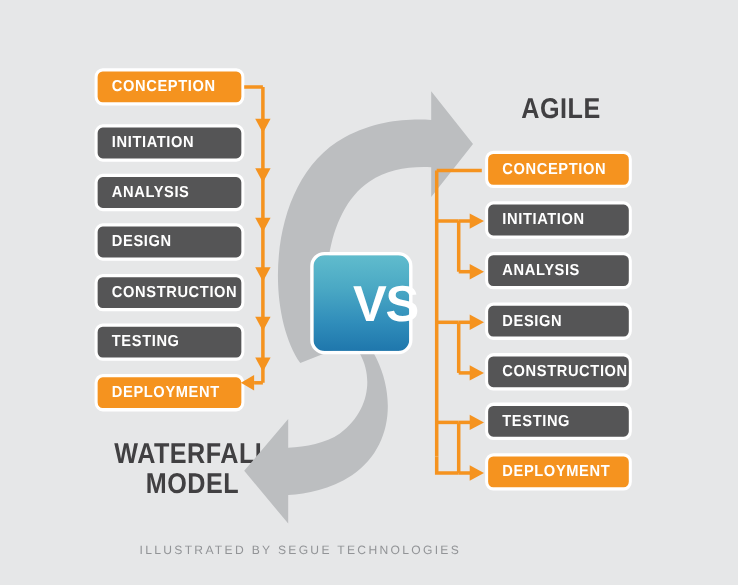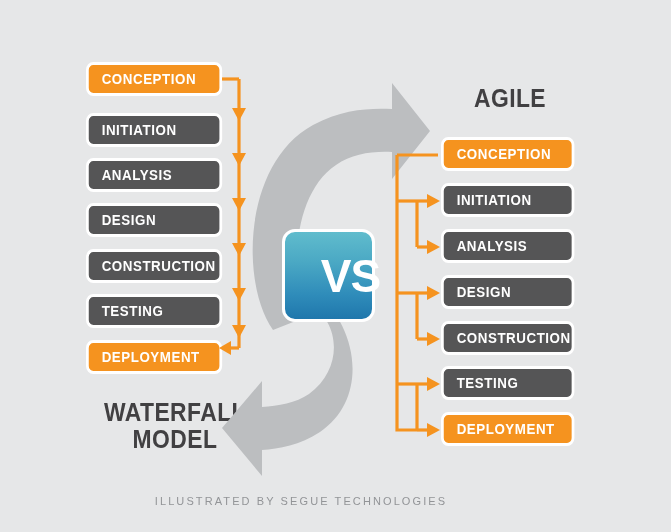--- a/index.html
+++ b/index.html
@@ -78,21 +78,20 @@
     position: absolute;
     left: 0;
     top: 482px;
     width: 546px;
     text-align: center;
     color: #929497;
     font-family: "Liberation Sans", sans-serif;
     font-size: 11px;
     letter-spacing: 2.1px;
     font-weight: normal;
-    padding-left: 28px;
   }
 
   
   #vs-badge {
     position: absolute;
     left: 282px;
     top: 216px;
     width: 93px;
     height: 93px;
     border-radius: 13px;

